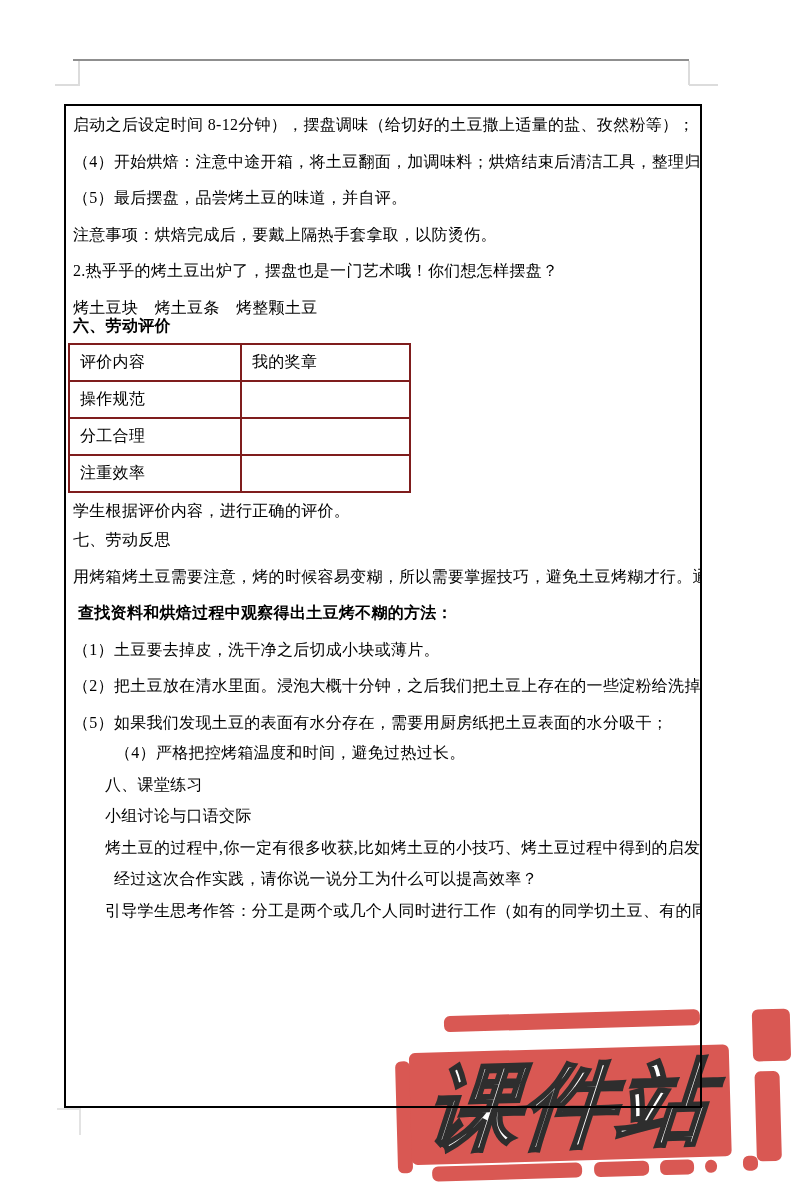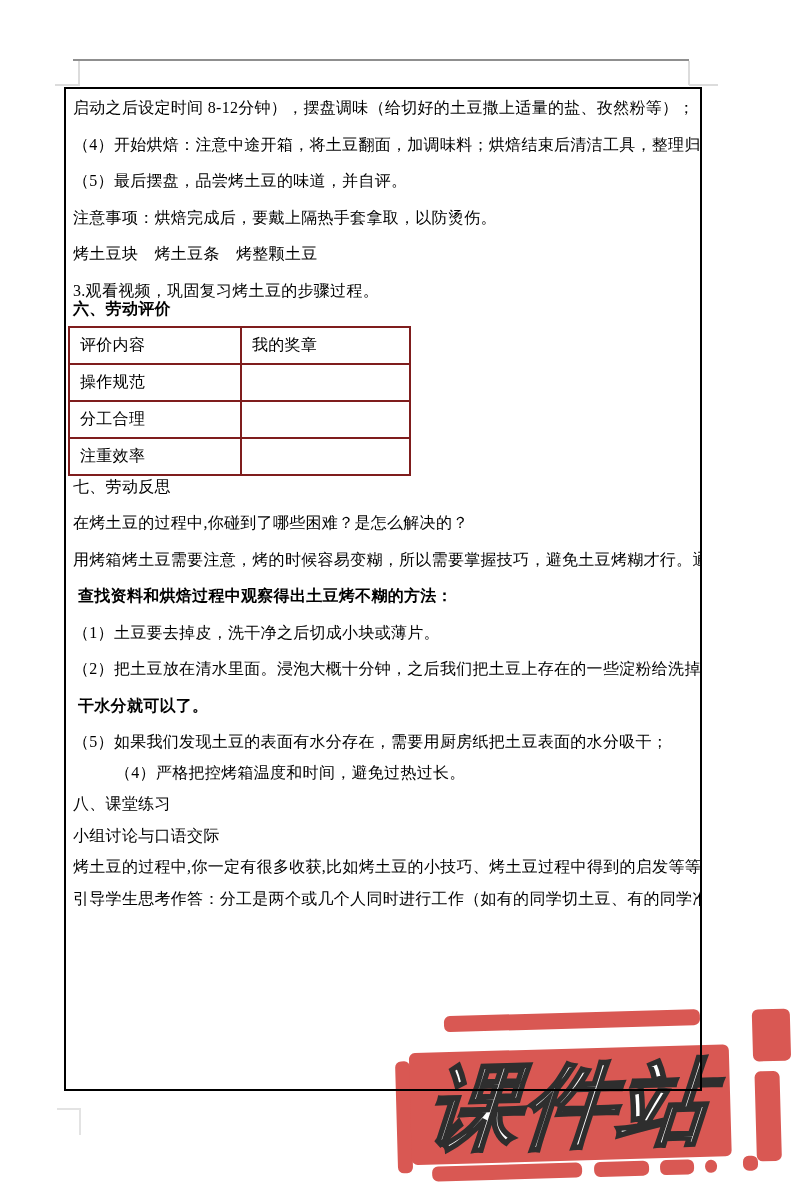--- a/index.html
+++ b/index.html
@@ -14,35 +14,35 @@
   .mark{background:#dcdcdc;}
   .mark-l-v{left:78px;top:61px;width:2px;height:24px;}
   .mark-l-h{left:55px;top:84px;width:25px;height:2px;}
   .mark-r-v{left:688px;top:61px;width:2px;height:24px;}
   .mark-r-h{left:689px;top:84px;width:29px;height:2px;}
   .mark-b-h{left:57px;top:1108px;width:24px;height:2px;background:#e3e3e3;}
   .mark-b-v{left:79px;top:1108px;width:2px;height:27px;background:#e3e3e3;}
 
   
   .doc-cell{
-    position:absolute;left:64px;top:87px;width:627px;height:999px;
+    position:absolute;left:64px;top:104px;width:627px;height:999px;
     border:2px solid #000;background:#fff;
     padding:1px 0 0 7px;box-sizing:content-box;overflow:hidden;
   }
   .doc-cell p{
     margin:0;font-size:16px;line-height:36.5px;letter-spacing:0.3px;
     white-space:nowrap;
   }
   p.h6{margin-top:-18px;font-weight:bold;}
   p.h7{margin-top:-7px;font-family:Liberation Serif, serif;}
   p.ind1{padding-left:5px;font-weight:bold;}
   p.ind2{padding-left:9px;}
   p.ind3{padding-left:42px;}
   p.m4b{margin-top:-6px;}
-  p.mt5{margin-top:-5px;}
+  p.mt5{margin-top:-5px;margin-left:32px;}
 
   
   table.eval{
     border-collapse:collapse;margin:-2px 0 0 -5px;table-layout:fixed;
   }
   table.eval td{
     border:2px solid #7f1d1d;height:35px;padding:0 0 0 10px;
     font-size:16px;letter-spacing:0.3px;vertical-align:middle;background:#fff;
   }
   td.c1{width:160px;}
@@ -85,22 +85,22 @@
 <div class="artifact mark mark-r-v"></div>
 <div class="artifact mark mark-r-h"></div>
 <div class="artifact mark-b-h"></div>
 <div class="artifact mark-b-v"></div>
 
 <div class="doc-cell">
   <p>启动之后设定时间 8-12分钟），摆盘调味（给切好的土豆撒上适量的盐、孜然粉等）；</p>
   <p>（4）开始烘焙：注意中途开箱，将土豆翻面，加调味料；烘焙结束后清洁工具，整理归位；</p>
   <p>（5）最后摆盘，品尝烤土豆的味道，并自评。</p>
   <p>注意事项：烘焙完成后，要戴上隔热手套拿取，以防烫伤。</p>
+  <p>2.热乎乎的烤土豆出炉了，摆盘也是一门艺术哦！你们想怎样摆盘？</p>
   <p>烤土豆块　烤土豆条　烤整颗土豆</p>
-  <p>3.观看视频，巩固复习烤土豆的步骤过程。</p>
   <p class="h6">六、劳动评价</p>
 
   <table class="eval">
     <tbody>
         <tr>
       <td class="c1">评价内容</td>
       <td class="c2">我的奖章</td>
     </tr>
     <tr>
       <td class="c1">操作规范</td>
@@ -110,32 +110,32 @@
       <td class="c1">分工合理</td>
       <td class="c2"></td>
     </tr>
     <tr>
       <td class="c1">注重效率</td>
       <td class="c2"></td>
     </tr>
   </tbody>
     </table>
 
+  <p>学生根据评价内容，进行正确的评价。</p>
   <p class="h7">七、劳动反思</p>
-  <p>在烤土豆的过程中,你碰到了哪些困难？是怎么解决的？</p>
   <p>用烤箱烤土豆需要注意，烤的时候容易变糊，所以需要掌握技巧，避免土豆烤糊才行。通过</p>
   <p class="ind1">查找资料和烘焙过程中观察得出土豆烤不糊的方法：</p>
   <p>（1）土豆要去掉皮，洗干净之后切成小块或薄片。</p>
   <p>（2）把土豆放在清水里面。浸泡大概十分钟，之后我们把土豆上存在的一些淀粉给洗掉，控</p>
-  <p class="ind1">干水分就可以了。</p>
   <p>（5）如果我们发现土豆的表面有水分存在，需要用厨房纸把土豆表面的水分吸干；</p>
   <p class="ind3 m4b">（4）严格把控烤箱温度和时间，避免过热过长。</p>
   <p class="mt5">八、课堂练习</p>
   <p class="mt5">小组讨论与口语交际</p>
   <p class="mt5">烤土豆的过程中,你一定有很多收获,比如烤土豆的小技巧、烤土豆过程中得到的启发等等。</p>
+  <p class="mt5 ind2">经过这次合作实践，请你说一说分工为什么可以提高效率？</p>
   <p class="mt5">引导学生思考作答：分工是两个或几个人同时进行工作（如有的同学切土豆、有的同学准备</p>
 </div>
 
 <div class="stamp">
   <div class="bar s-top"></div>
   <div class="bar s-trc"></div>
   <div class="bar s-right"></div>
   <div class="bar s-left"></div>
   <div class="bar s-fill">
     <span class="stamp-text">课件站</span>

